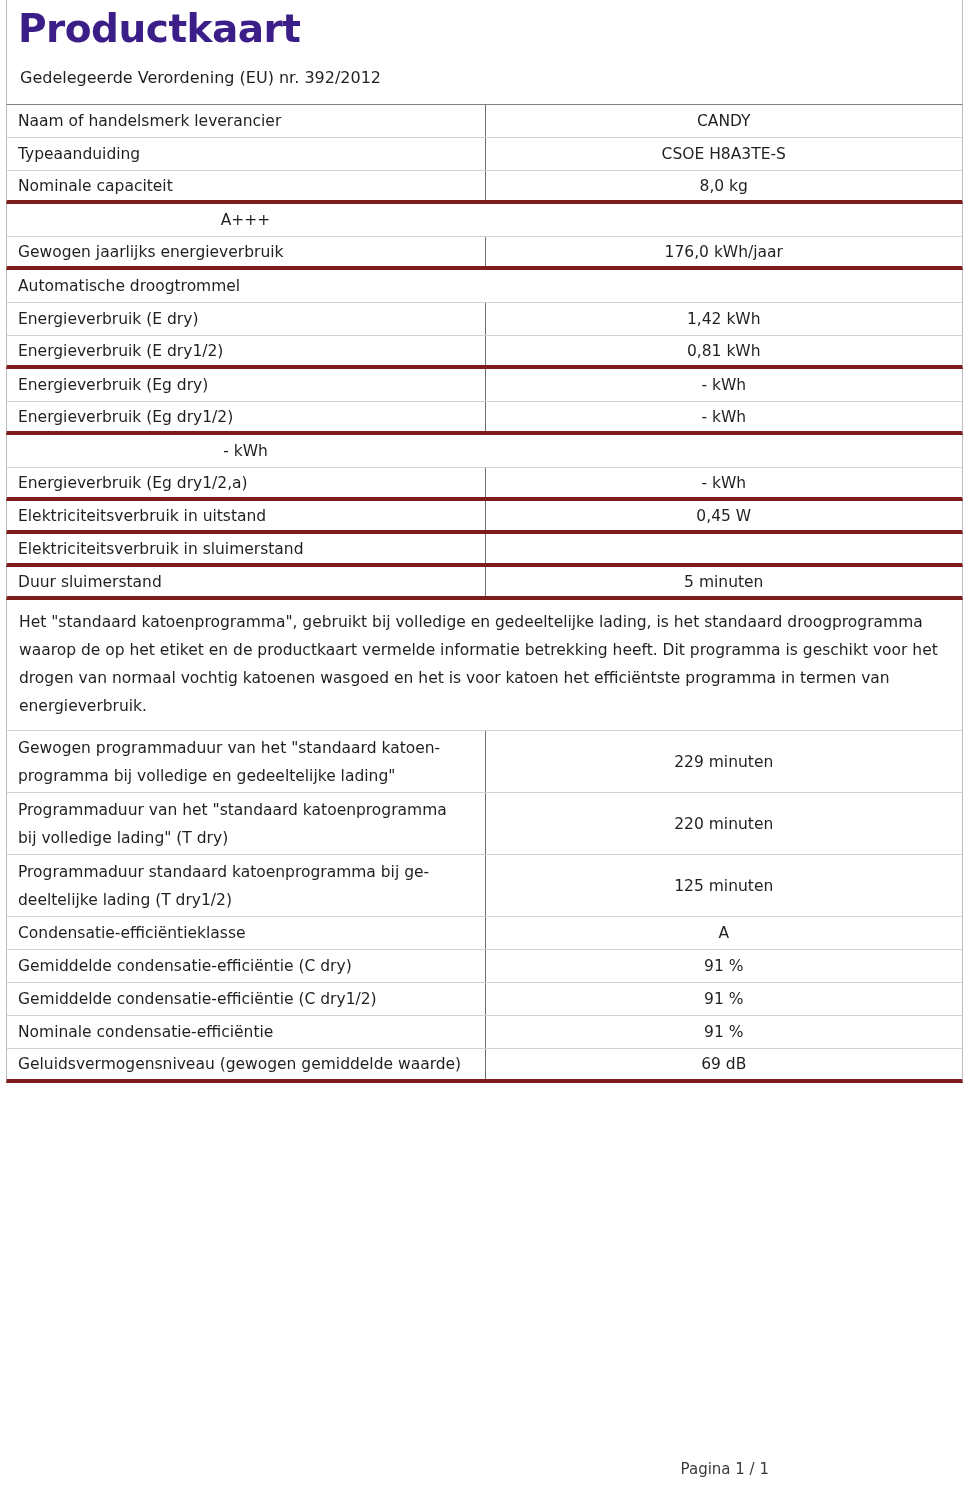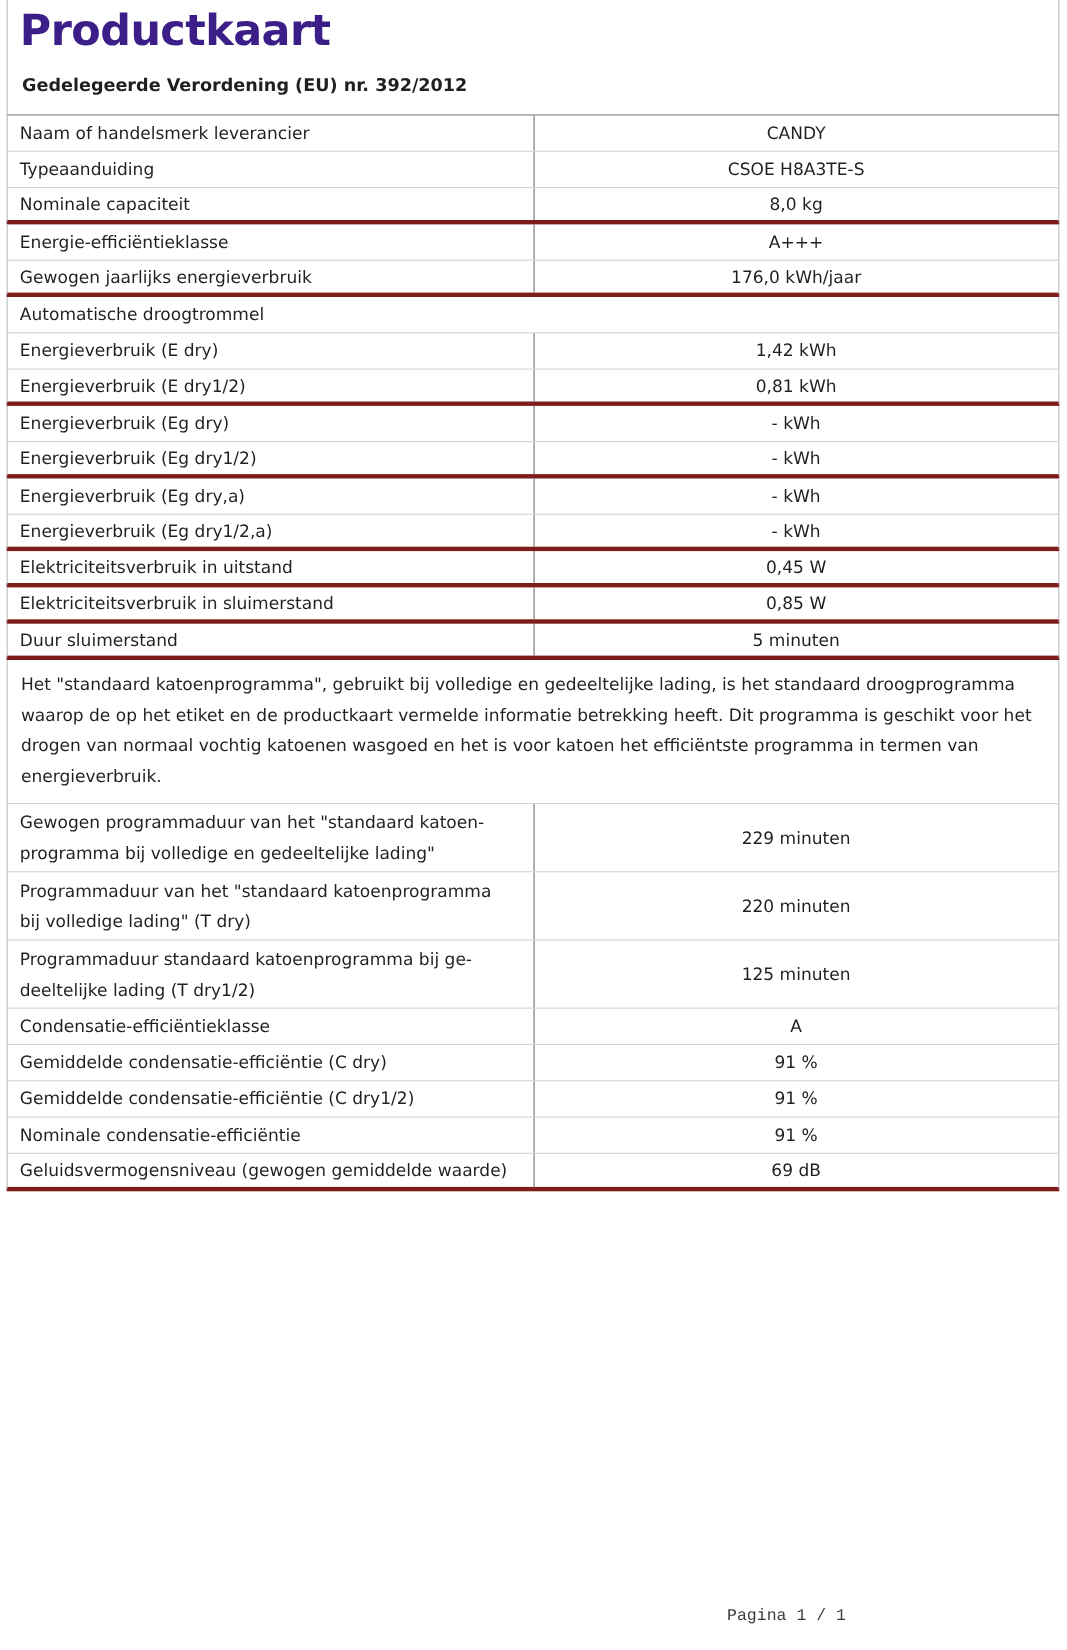--- a/index.html
+++ b/index.html
@@ -44,21 +44,21 @@
     color: #3b1e87;
     letter-spacing: -0.5px;
     line-height: 46px;
     white-space: nowrap;
   }
   .doc-subtitle {
     position: absolute;
     left: 13px;
     top: 68px;
     font-size: 16px;
-    font-weight: bold;
+    font-weight: normal;
     color: #231f20;
     line-height: 20px;
     white-space: nowrap;
   }
 
   
   .spec-table {
     position: absolute;
     left: 6px;
     top: 105px;
@@ -136,21 +136,20 @@
 
   
   .footer {
     position: absolute;
     right: 7px;
     bottom: 22px;
     font-size: 15px;
     color: #3c3c3c;
     text-align: right;
     white-space: nowrap;
-    font-family: Liberation Mono, monospace;
   }
 </style>
 </head>
 <body>
 
 <div class="page">
 
   <div class="header-block">
     <div class="doc-title">Productkaart</div>
     <div class="doc-subtitle">Gedelegeerde Verordening (EU) nr. 392/2012</div>
@@ -168,21 +167,20 @@
       <div class="cell-value">CSOE H8A3TE-S</div>
     </div>
 
     <div class="row h32 dark-bottom">
       <div class="cell-label">Nominale capaciteit</div>
       <div class="cell-value">8,0 kg</div>
     </div>
 
 
     <div class="row h32">
-      <div class="cell-label">Energie-efficiëntieklasse</div>
       <div class="cell-value">A+++</div>
     </div>
 
     <div class="row h32 dark-bottom">
       <div class="cell-label">Gewogen jaarlijks energieverbruik</div>
       <div class="cell-value">176,0 kWh/jaar</div>
     </div>
 
     <div class="row h32 single">
       <div class="cell-label">Automatische droogtrommel</div>
@@ -202,37 +200,35 @@
       <div class="cell-label">Energieverbruik (Eg dry)</div>
       <div class="cell-value">- kWh</div>
     </div>
 
     <div class="row h32 dark-bottom">
       <div class="cell-label">Energieverbruik (Eg dry1/2)</div>
       <div class="cell-value">- kWh</div>
     </div>
 
     <div class="row h32">
-      <div class="cell-label">Energieverbruik (Eg dry,a)</div>
       <div class="cell-value">- kWh</div>
     </div>
 
     <div class="row h32 dark-bottom">
       <div class="cell-label">Energieverbruik (Eg dry1/2,a)</div>
       <div class="cell-value">- kWh</div>
     </div>
 
     <div class="row h32 dark-bottom">
       <div class="cell-label">Elektriciteitsverbruik in uitstand</div>
       <div class="cell-value">0,45 W</div>
     </div>
 
     <div class="row h32 dark-bottom">
       <div class="cell-label">Elektriciteitsverbruik in sluimerstand</div>
-      <div class="cell-value">0,85 W</div>
     </div>
 
     <div class="row h32 dark-bottom">
       <div class="cell-label">Duur sluimerstand</div>
       <div class="cell-value">5 minuten</div>
     </div>
 
     <div class="row para">
       <div class="para-text">Het "standaard katoenprogramma", gebruikt bij volledige en gedeeltelijke lading, is het standaard droogprogramma waarop de op het etiket en de productkaart vermelde informatie betrekking heeft. Dit programma is geschikt voor het drogen van normaal vochtig katoenen wasgoed en het is voor katoen het efficiëntste programma in termen van energieverbruik.</div>
     </div>

